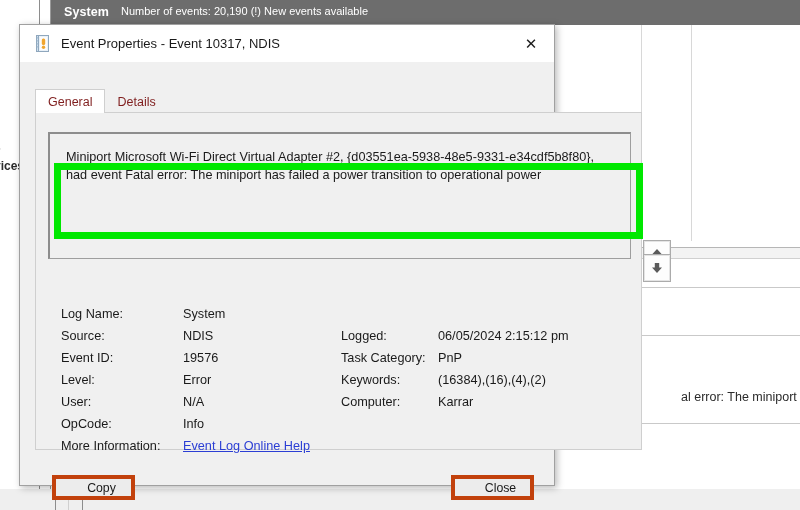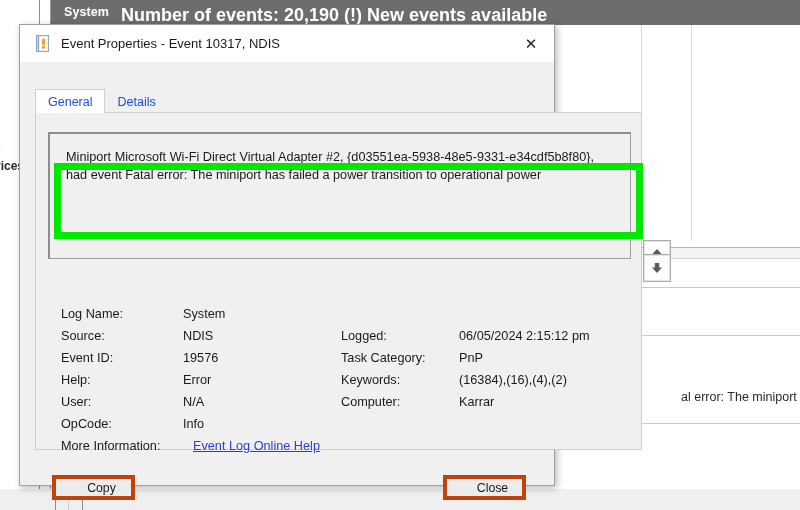--- a/index.html
+++ b/index.html
@@ -52,22 +52,22 @@
   .bg-header-bar .hdr-title {
     position: absolute;
     left: 13px; top: 5px;
     font-size: 12.5px;
     font-weight: bold;
     letter-spacing: .1px;
   }
   .bg-header-bar .hdr-sub {
     position: absolute;
     left: 70px; top: 5px;
-    font-size: 18px;
-    font-weight: bold;
+    font-size: 11px;
+    font-weight: normal;
     white-space: nowrap;
   }
 
   .bg-list-area {
     position: absolute;
     left: 51px; top: 25px;
     width: 749px; height: 485px;
     background: #ffffff;
     box-sizing: border-box;
   }
@@ -173,21 +173,21 @@
     position: absolute;
     left: 15px; top: 27px;
     height: 24px;
     display: flex;
     align-items: flex-end;
   }
   .tab {
     height: 23px;
     padding: 0 12px;
     font-size: 12.5px;
-    color: #1d4ed8;
+    color: #7f1d1d;
     display: flex;
     align-items: center;
     box-sizing: border-box;
   }
   .tab.active {
     background: #ffffff;
     border: 1px solid #cfcfcf;
     border-bottom: none;
     height: 24px;
     position: relative;
@@ -260,51 +260,50 @@
     left: 122px;
     white-space: nowrap;
   }
   .flabel2 {
     position: absolute;
     left: 280px;
     white-space: nowrap;
   }
   .fvalue2 {
     position: absolute;
-    left: 398px;
+    left: 377px;
     white-space: nowrap;
   }
   .flink {
     position: absolute;
     left: 122px;
     color: #2b3ed4;
     text-decoration: underline;
     white-space: nowrap;
     cursor: pointer;
-    margin-left: 10px;
   }
 
   
   .dlg-btn {
     position: absolute;
     height: 25px;
     background: #ececec;
     border: 4px solid #c2410c;
     box-sizing: border-box;
     font-family: "Liberation Sans", sans-serif;
     font-size: 12.3px;
     color: #1a1a1a;
     display: flex;
     align-items: center;
     justify-content: center;
     cursor: default;
     padding-left: 16px;
   }
   #copy-button { left: 32px; top: 450px; width: 83px; }
-  #close-button { right: 28px; top: 450px; width: 83px; }
+  #close-button { right: 20px; top: 450px; width: 83px; }
 </style>
 </head>
 <body>
 
 <div id="bg-root">
 
   <div class="bg-list-area">
     <div class="bg-col-sep" style="left:590px;top:0;height:262px;"></div>
     <div class="bg-col-sep" style="left:640px;top:0;height:216px;"></div>
 
@@ -390,21 +389,21 @@
         <span class="flabel2">Logged:</span>
         <span class="fvalue2">06/05/2024 2:15:12 pm</span>
       </div>
       <div class="frow">
         <span class="flabel">Event ID:</span>
         <span class="fvalue">19576</span>
         <span class="flabel2">Task Category:</span>
         <span class="fvalue2">PnP</span>
       </div>
       <div class="frow">
-        <span class="flabel">Help:</span>
+        <span class="flabel">Level:</span>
         <span class="fvalue">Error</span>
         <span class="flabel2">Keywords:</span>
         <span class="fvalue2">(16384),(16),(4),(2)</span>
       </div>
       <div class="frow">
         <span class="flabel">User:</span>
         <span class="fvalue">N/A</span>
         <span class="flabel2">Computer:</span>
         <span class="fvalue2">Karrar</span>
       </div>

